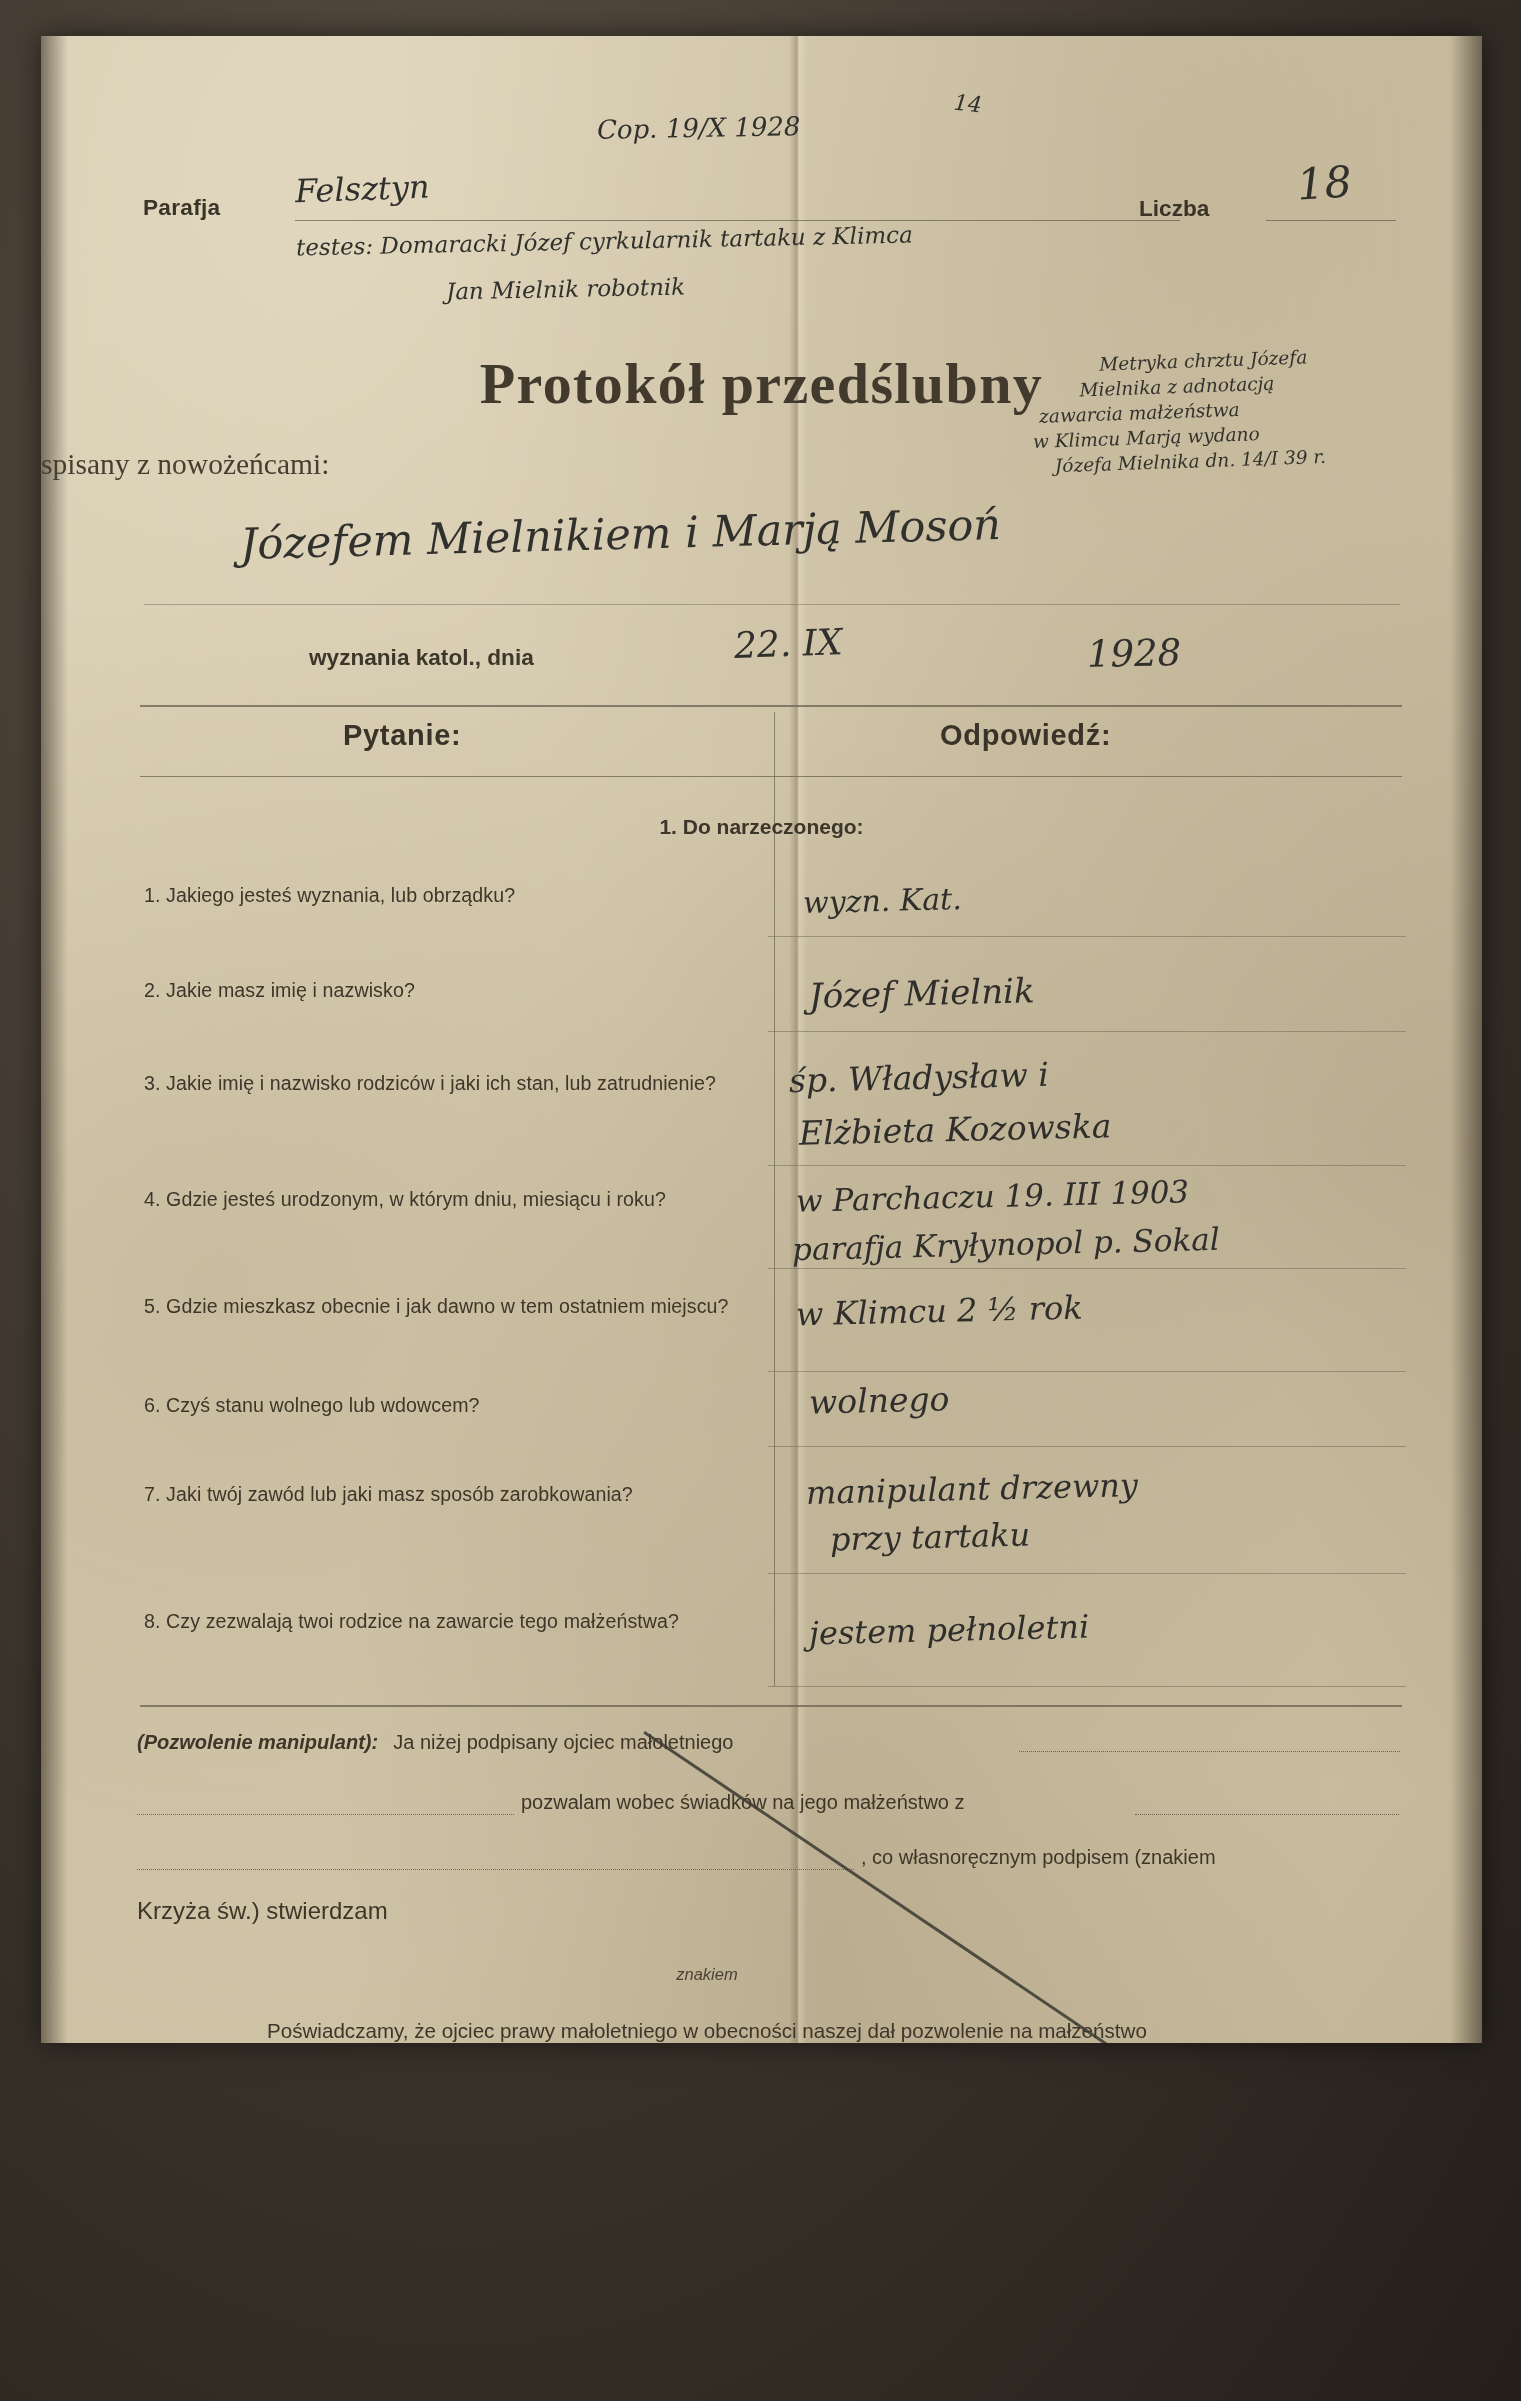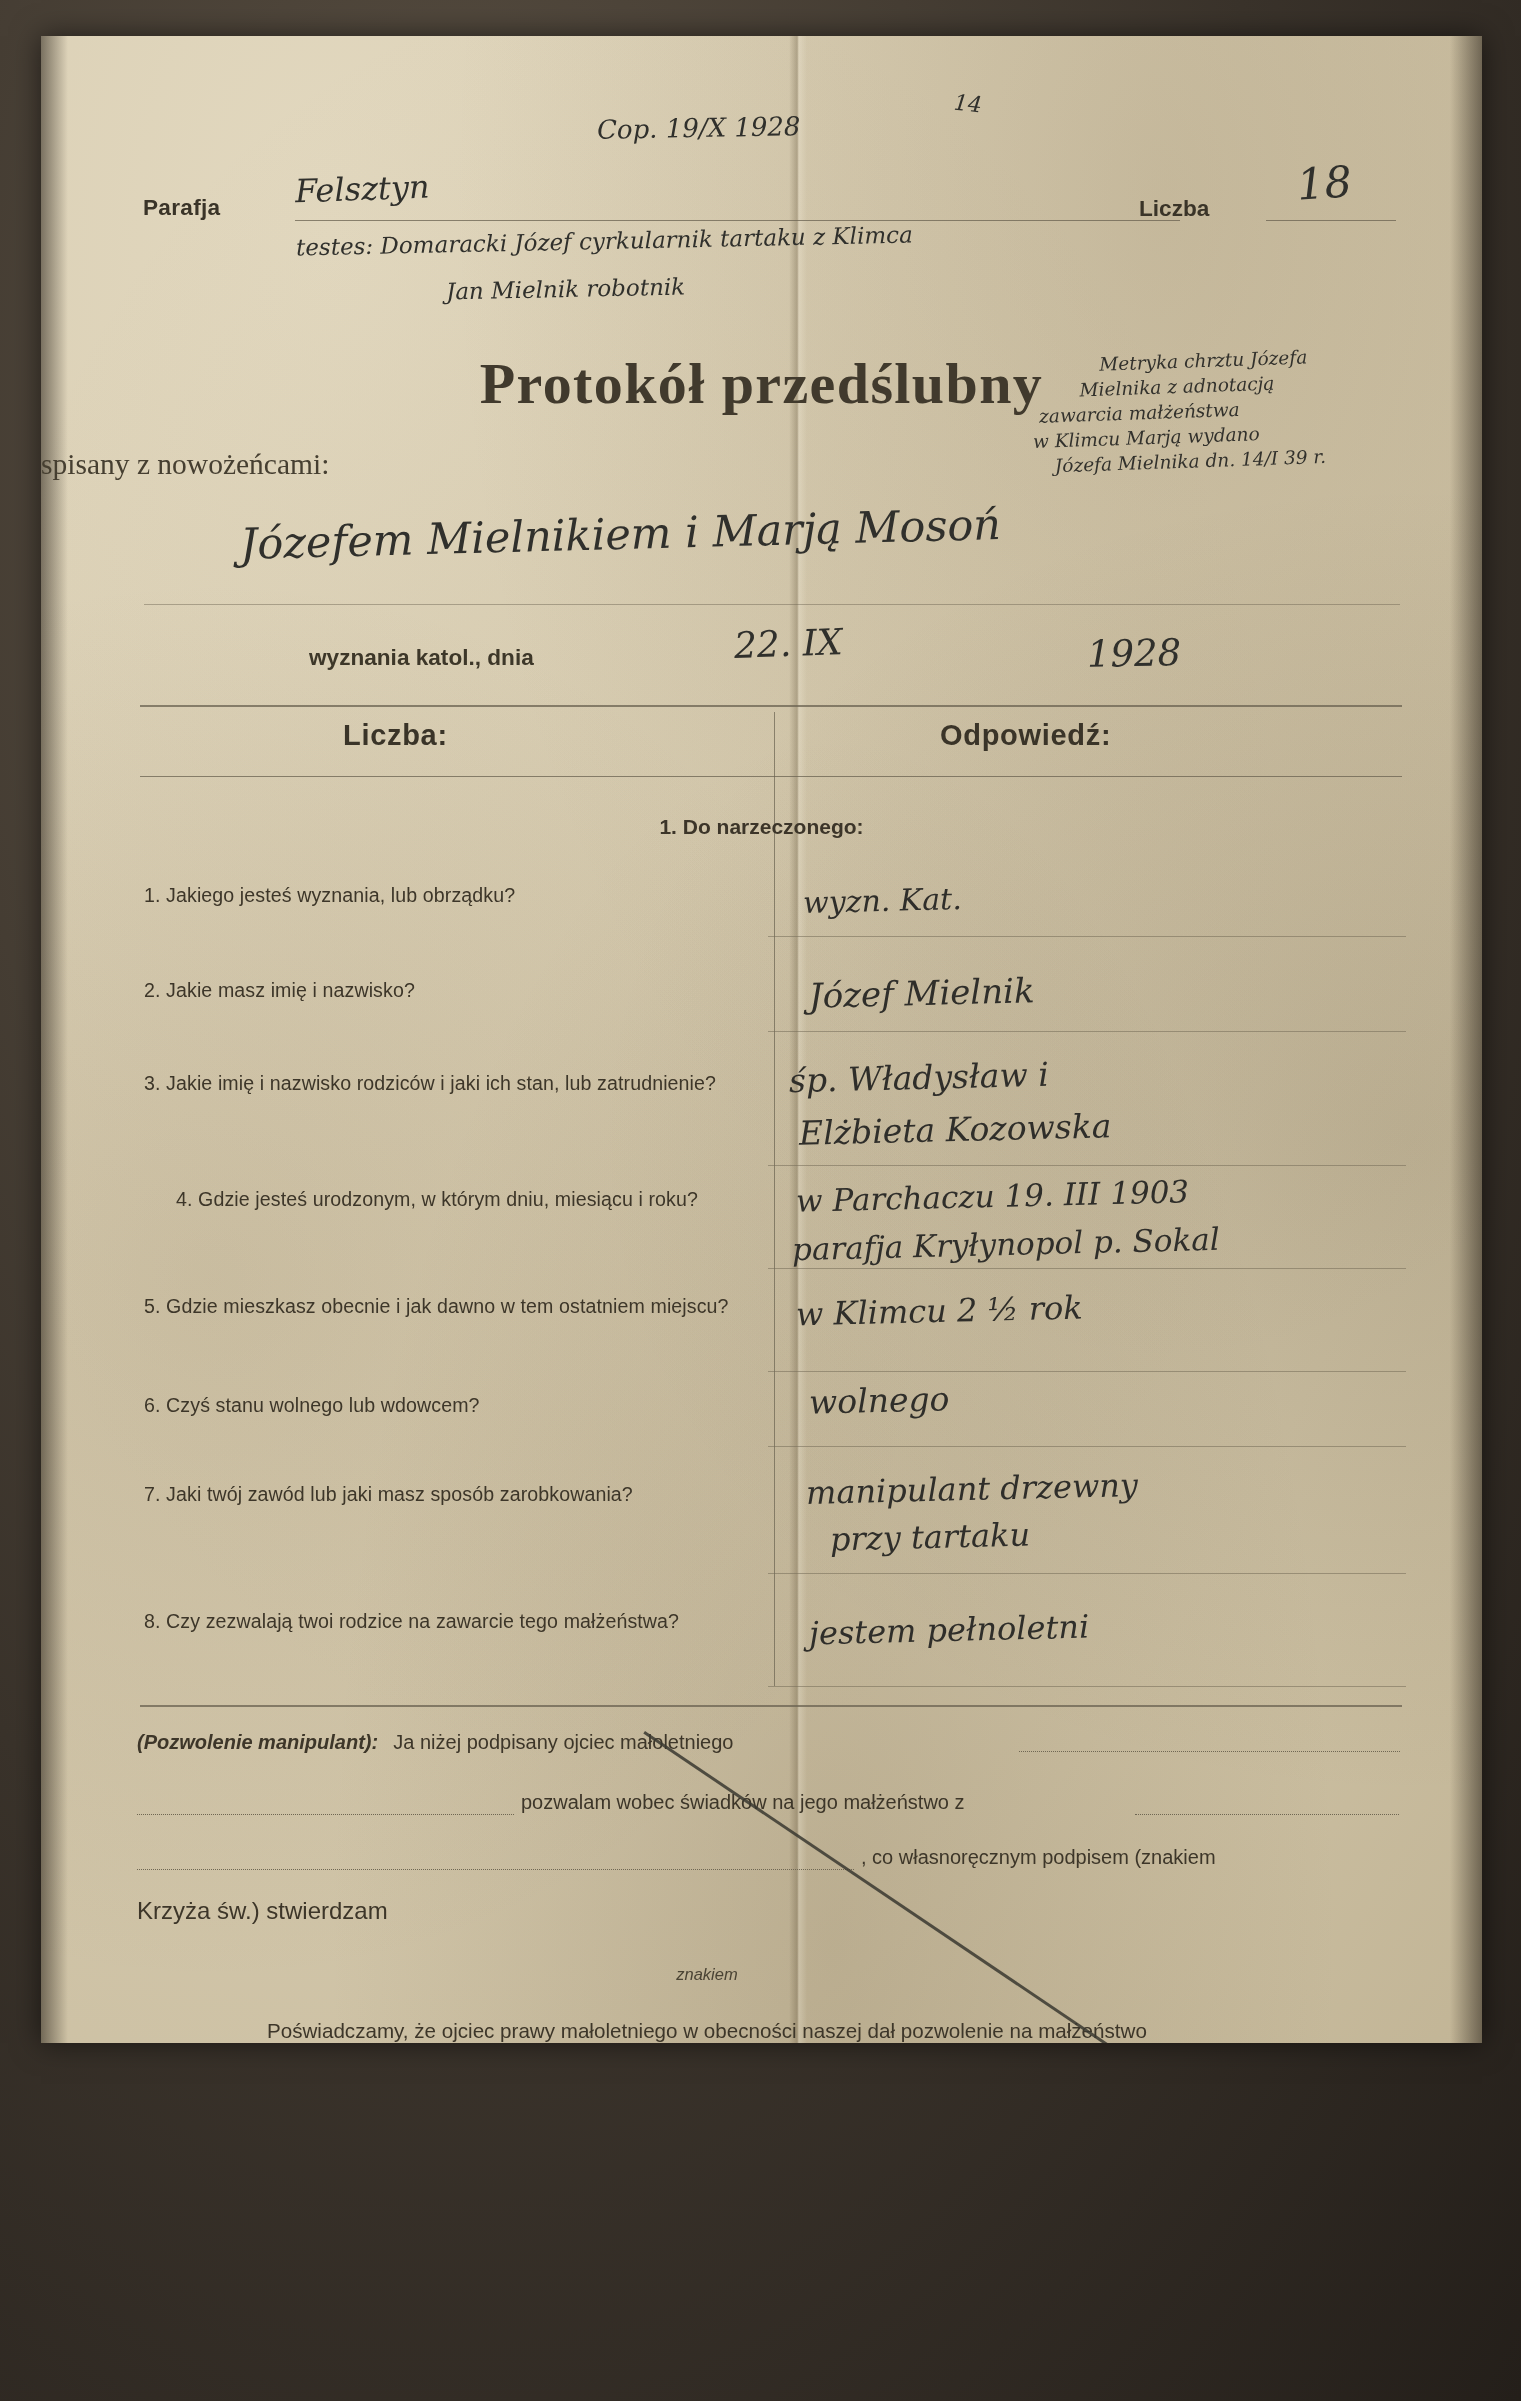--- a/index.html
+++ b/index.html
@@ -155,21 +155,21 @@
     </div>
 
     <div class="hand" style="position:absolute;left:199px;top:473px;font-size:43px;transform:rotate(-1.5deg);">Józefem Mielnikiem i Marją Mosoń</div>
     <div class="rule" style="left:103px;top:568px;width:1256px;height:1.4px;opacity:.45;"></div>
 
     <div class="wyznania">wyznania katol., dnia</div>
     <div class="hand" style="position:absolute;left:693px;top:587px;font-size:36px;transform:rotate(-2deg);">22. IX</div>
     <div class="hand" style="position:absolute;left:1046px;top:596px;font-size:37px;transform:rotate(-1deg);">1928</div>
 
     <div class="rule" style="left:99px;top:669px;width:1262px;height:2.1px;"></div>
-    <div class="colhead" style="left:302px;">Liczba:</div>
+    <div class="colhead" style="left:302px;">Pytanie:</div>
     <div class="colhead" style="left:899px;">Odpowiedź:</div>
     <div class="rule" style="left:99px;top:740px;width:1262px;height:1.4px;"></div>
 
     <div class="vrule" style="left:733px;top:676px;height:974px;"></div>
 
     <div class="section-title">1. Do narzeczonego:</div>
 
     <div class="q" style="top:845px;">
       <span>1.</span>
       <span>Jakiego jesteś wyznania, lub obrządku?</span>
@@ -181,21 +181,21 @@
       <span>Jakie masz imię i nazwisko?</span>
     </div>
     <div class="ansline" style="top:995px;"></div>
 
     <div class="q" style="top:1033px;">
       <span>3.</span>
       <span>Jakie imię i nazwisko rodziców i jaki ich stan, lub zatrudnienie?</span>
     </div>
     <div class="ansline" style="top:1129px;"></div>
 
-    <div class="q" style="top:1149px;margin-left:32px;">
+    <div class="q" style="top:1149px;">
       <span>4.</span>
       <span>Gdzie jesteś urodzonym, w którym dniu, miesiącu i roku?</span>
     </div>
     <div class="ansline" style="top:1232px;"></div>
 
     <div class="q" style="top:1256px;">
       <span>5.</span>
       <span>Gdzie mieszkasz obecnie i jak dawno w tem ostatniem miejscu?</span>
     </div>
     <div class="ansline" style="top:1335px;"></div>

